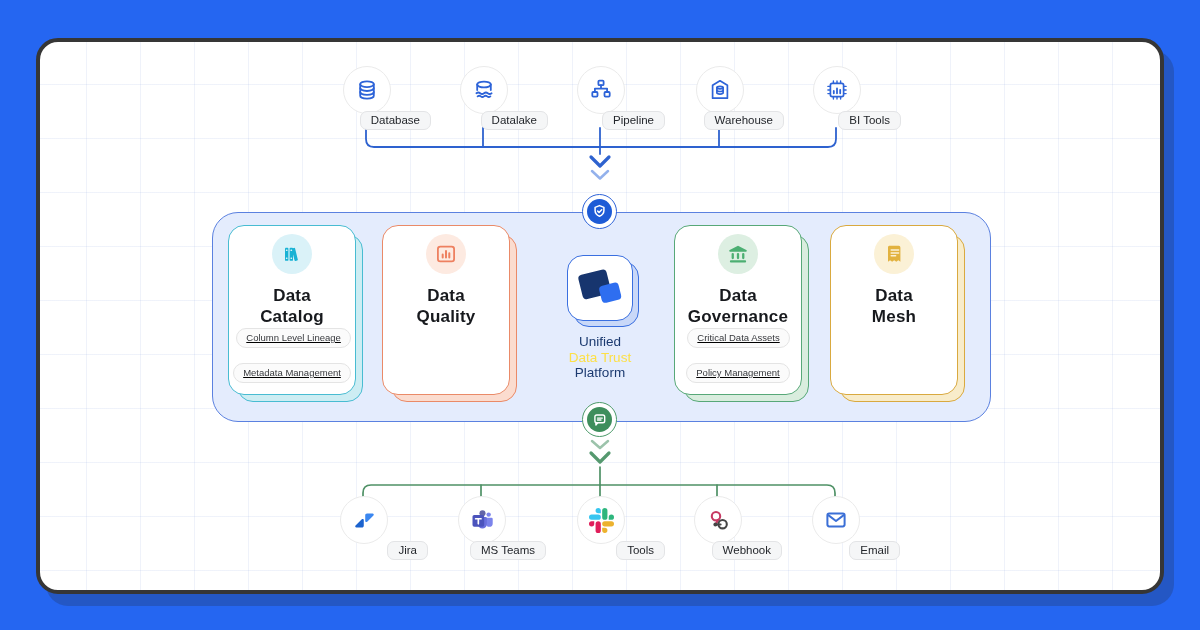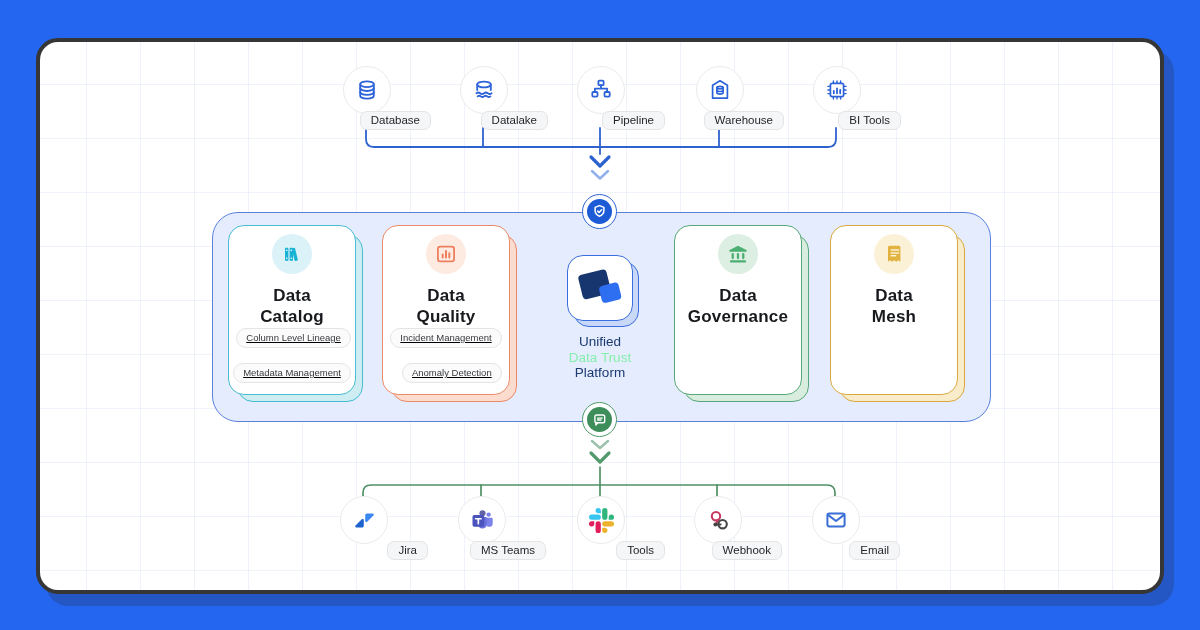--- a/index.html
+++ b/index.html
@@ -41,21 +41,21 @@
   .m-quality{--acc:#ea8a68;--back:#fbdccf;--iconbg:#fdeae1;}
   .m-governance{--acc:#57a878;--back:#d9edde;--iconbg:#ddefe2;}
   .m-mesh{--acc:#d9a93f;--back:#f8ecca;--iconbg:#fbf1d6;}
   
   .logo-back{position:absolute;left:573px;top:261px;width:66px;height:66px;border-radius:16px;
          background:#c9d8f8;border:1.5px solid #3a6fe0;box-sizing:border-box;z-index:3;}
   .logo{position:absolute;left:567px;top:255px;width:66px;height:66px;border-radius:16px;background:#fff;
          border:1.5px solid #3a6fe0;box-sizing:border-box;display:flex;align-items:center;justify-content:center;z-index:4;}
   .platform-name{position:absolute;left:540px;top:334px;width:120px;text-align:center;z-index:4;
          font-weight:normal;font-size:13.5px;line-height:15.5px;}
-  .pn-navy{color:#1c3a70;}.pn-blue{color:#86efac;}
+  .pn-navy{color:#1c3a70;}.pn-blue{color:#fde047;}
   
   .badge{position:absolute;width:33px;height:33px;border-radius:50%;background:#fff;
          display:flex;align-items:center;justify-content:center;z-index:6;box-sizing:content-box;}
   .badge .inner{width:25px;height:25px;border-radius:50%;display:flex;align-items:center;justify-content:center;}
   .badge-shield{left:582px;top:194px;border:1.5px solid #2e63d8;}
   .badge-shield .inner{background:#1d5bd6;}
   .badge-chat{left:582px;top:402px;border:1.5px solid #4c9a6a;}
   .badge-chat .inner{background:#3e8e5c;}
 </style>
 </head>
@@ -177,24 +177,20 @@
       <div class="mod-icon">
         <svg width="24" height="24" viewBox="0 0 24 24" fill="none" stroke="#ee8060" stroke-linecap="round">
           <rect x="3.9" y="4.6" width="16.2" height="14.8" rx="2.4" stroke-width="1.8"></rect>
           <path stroke-width="2" d="M8.7,15.4 v-2.9 M12,15.4 V8.9 M15.3,15.4 v-4.2"></path>
         </svg>
       </div>
       <div class="mod-title">
         <span>Data</span><br>
         <span>Quality</span>
       </div>
-      <div class="mod-pills">
-        <span class="mod-pill">Incident Management</span>
-        <span class="mod-pill">Anomaly Detection</span>
-      </div>
     </div>
   </div>
 
   <div class="logo-back"></div>
   <div class="logo">
     <svg width="62" height="62" viewBox="0 0 62 62">
       <rect x="11" y="15" width="29" height="25" rx="4" fill="#17356e" transform="rotate(-14 25 27)"></rect>
       <rect x="31" y="27" width="20" height="17.5" rx="4" fill="#2e6ef0" transform="rotate(-14 41 35)"></rect>
     </svg>
   </div>
@@ -212,20 +208,24 @@
           <path d="M12,3.8 L20.3,7.9 a0.95,0.95 0 0 1 -0.42,1.8 H4.12 a0.95,0.95 0 0 1 -0.42,-1.8 Z"></path>
           <rect x="5.6" y="11" width="2.3" height="6.2" rx="1.1"></rect>
           <rect x="10.85" y="11" width="2.3" height="6.2" rx="1.1"></rect>
           <rect x="16.1" y="11" width="2.3" height="6.2" rx="1.1"></rect>
           <rect x="3.9" y="18.3" width="16.2" height="2.1" rx="1"></rect>
         </svg>
       </div>
       <div class="mod-title">
         <span>Data</span><br>
         <span>Governance</span>
+      </div>
+      <div class="mod-pills">
+        <span class="mod-pill">Critical Data Assets</span>
+        <span class="mod-pill">Policy Management</span>
       </div>
     </div>
   </div>
 
   <div class="card m-mesh" style="left:830px">
     <div class="back"></div>
     <div class="front">
       <div class="mod-icon">
         <svg width="24" height="24" viewBox="0 0 24 24">
           <path fill="#e2b23f" d="M7.2,3.8 h9.6 a1.6,1.6 0 0 1 1.6,1.6 v14.4 l-2.07,-1.5 -2.07,1.5 -2.06,-1.5 -2.06,1.5 -2.07,-1.5 -2.07,1.5 V5.4 A1.6,1.6 0 0 1 7.2,3.8 Z"></path>

